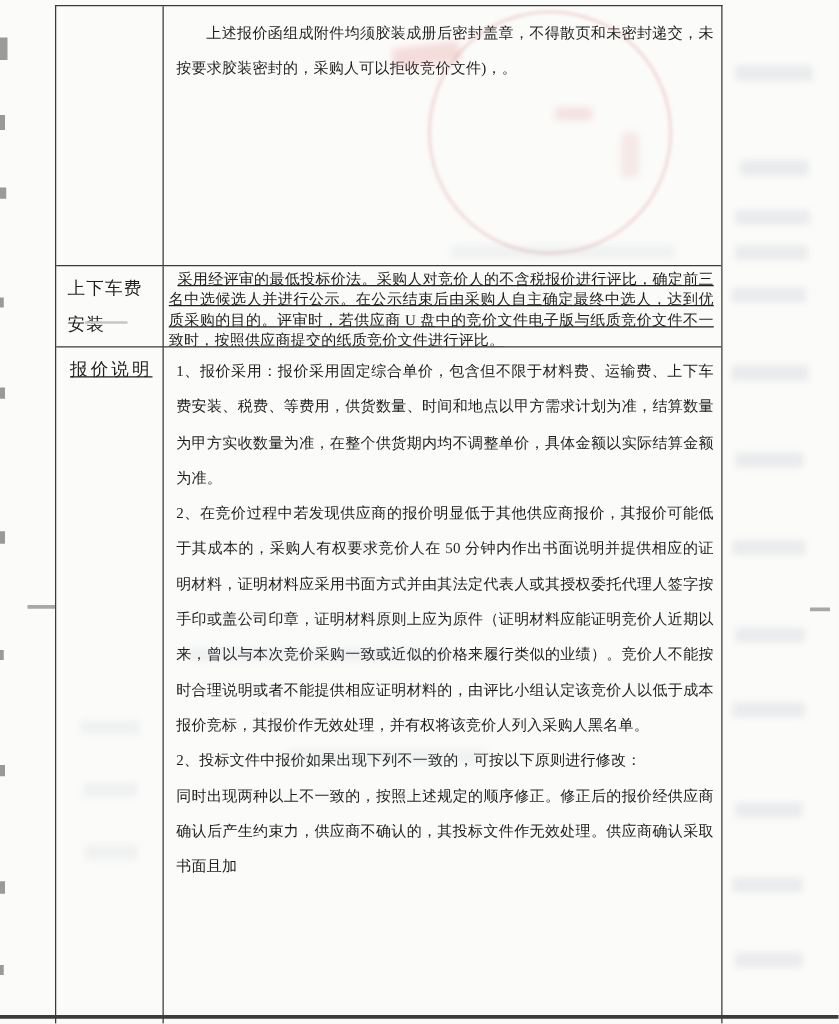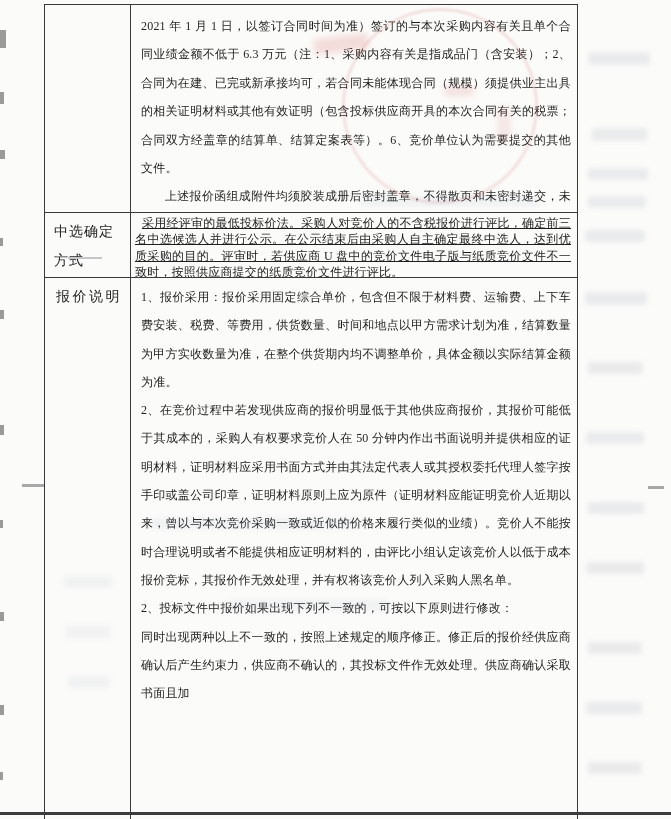--- a/index.html
+++ b/index.html
@@ -22,21 +22,21 @@
     grid-template-rows:208px 65px 1fr;
     box-sizing:border-box;
     background:transparent;
   }
   .cell{box-sizing:border-box;overflow:hidden;}
   .lbl{
     border-right:1.5px solid #3a3a3a;
     font-size:14px;letter-spacing:1px;line-height:29px;
     padding:4px 4px 0 9px;
   }
-  .lbl.sp{letter-spacing:2.5px;padding-left:11px;}
+  .lbl.sp{letter-spacing:2.5px;padding-left:11px;text-decoration:underline;}
   .rowline{border-bottom:1.5px solid #3a3a3a;}
   .cnt{
     font-size:12px;letter-spacing:0.2px;
     text-align:justify;
   }
   .cnt p{margin:0;}
   .cnt1{line-height:28.4px;padding:7px 6px 0 10px;}
   .cnt2{line-height:16.3px;padding:2px 6px 0 4px;}
   .cnt3{line-height:28.3px;padding:5px 6px 0 10px;}
   .indent2{text-indent:2em;}
@@ -61,25 +61,24 @@
 </style>
 </head>
 <body>
 
 <div class="page">
 
   <div class="tbl">
 
     <div class="cell lbl rowline"></div>
     <div class="cell cnt cnt1 rowline">
-      <p>2021 年 1 月 1 日，以签订合同时间为准）签订的与本次采购内容有关且单个合同业绩金额不低于 6.3 万元（注：1、采购内容有关是指成品门（含安装）；2、合同为在建、已完或新承接均可，若合同未能体现合同（规模）须提供业主出具的相关证明材料或其他有效证明（包含投标供应商开具的本次合同有关的税票；合同双方经盖章的结算单、结算定案表等）。6、竞价单位认为需要提交的其他文件。</p>
       <p class="indent2">上述报价函组成附件均须胶装成册后密封盖章，不得散页和未密封递交，未按要求胶装密封的，采购人可以拒收竞价文件)，。</p>
     </div>
 
-    <div class="cell lbl rowline">中选确定方式</div>
+    <div class="cell lbl rowline">上下车费安装</div>
     <div class="cell cnt cnt2 rowline">
       <p class="indent1">采用经评审的最低投标价法。采购人对竞价人的不含税报价进行评比，确定前三名中选候选人并进行公示。在公示结束后由采购人自主确定最终中选人，达到优质采购的目的。评审时，若供应商 U 盘中的竞价文件电子版与纸质竞价文件不一致时，按照供应商提交的纸质竞价文件进行评比。</p>
     </div>
 
     <div class="cell lbl sp">报价说明</div>
     <div class="cell cnt cnt3">
       <p>1、报价采用：报价采用固定综合单价，包含但不限于材料费、运输费、上下车费安装、税费、等费用，供货数量、时间和地点以甲方需求计划为准，结算数量为甲方实收数量为准，在整个供货期内均不调整单价，具体金额以实际结算金额为准。</p>
       <p>2、在竞价过程中若发现供应商的报价明显低于其他供应商报价，其报价可能低于其成本的，采购人有权要求竞价人在 50 分钟内作出书面说明并提供相应的证明材料，证明材料应采用书面方式并由其法定代表人或其授权委托代理人签字按手印或盖公司印章，证明材料原则上应为原件（证明材料应能证明竞价人近期以来，曾以与本次竞价采购一致或近似的价格来履行类似的业绩）。竞价人不能按时合理说明或者不能提供相应证明材料的，由评比小组认定该竞价人以低于成本报价竞标，其报价作无效处理，并有权将该竞价人列入采购人黑名单。</p>
       <p>2、投标文件中报价如果出现下列不一致的，可按以下原则进行修改：</p>
       <p>同时出现两种以上不一致的，按照上述规定的顺序修正。修正后的报价经供应商确认后产生约束力，供应商不确认的，其投标文件作无效处理。供应商确认采取书面且加</p>

